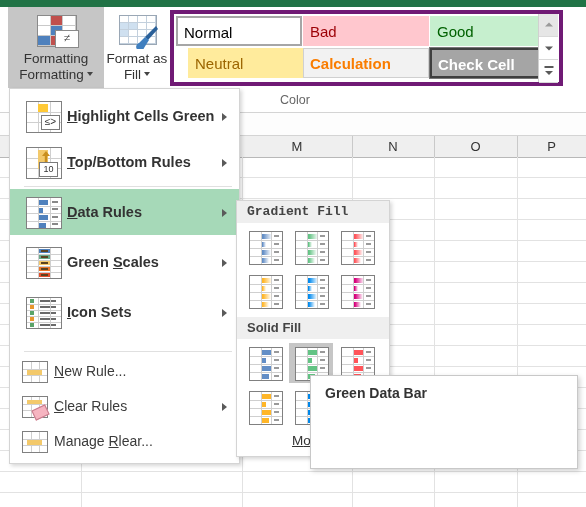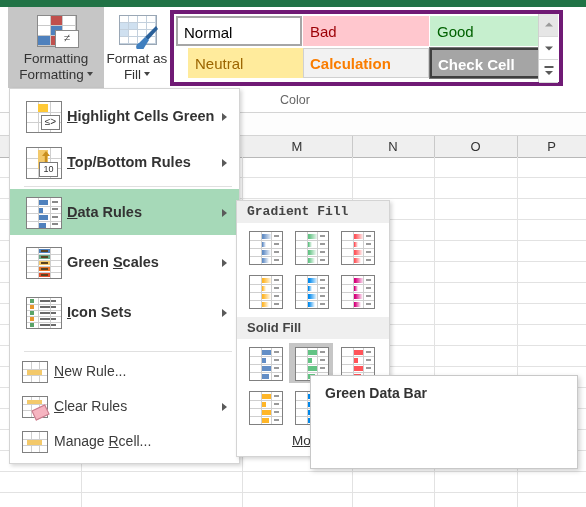--- a/index.html
+++ b/index.html
@@ -376,21 +376,21 @@
       <div class="mi small" style="top: 338px;">
         <div class="tile" style="width: 24px; height: 20px;">
           <div class="tile-rows">
             <div class="tr-line" style="top: 7px;"></div>
             <div class="tr-line" style="top: 13px;"></div>
             <div class="tc-line" style="left: 8px;"></div>
             <div class="tc-line" style="left: 16px;"></div>
           </div>
           <div class="swatch" style="left: 4px; top: 8px; width: 15px; height: 5px; background: rgb(243, 201, 107);"></div>
         </div>
-        <div class="mi-label"><span>Manage </span><u>R</u><span>cell...</span></div>
+        <div class="mi-label"><span>Manage </span><u>R</u><span>lear...</span></div>
       </div>
     </div>
 
   <div class="submenu">
     <div class="sub-hdr" style="top:0;font-family:Liberation Mono, monospace;">Gradient Fill</div>
     <div id="gradItems">
         <div class="gal-item" style="left: 6px; top: 26px;">
           <div class="gal-tile">
             <div class="swatch" style="left: 12px; top: 2px; width: 10px; height: 5px; background: linear-gradient(90deg, rgb(99, 142, 198) 0%, rgb(99, 142, 198) 12%, rgb(255, 255, 255) 100%);"></div>
             <div class="swatch" style="left: 24px; top: 3px; width: 5px; height: 2px; background: rgb(154, 154, 154);"></div>

